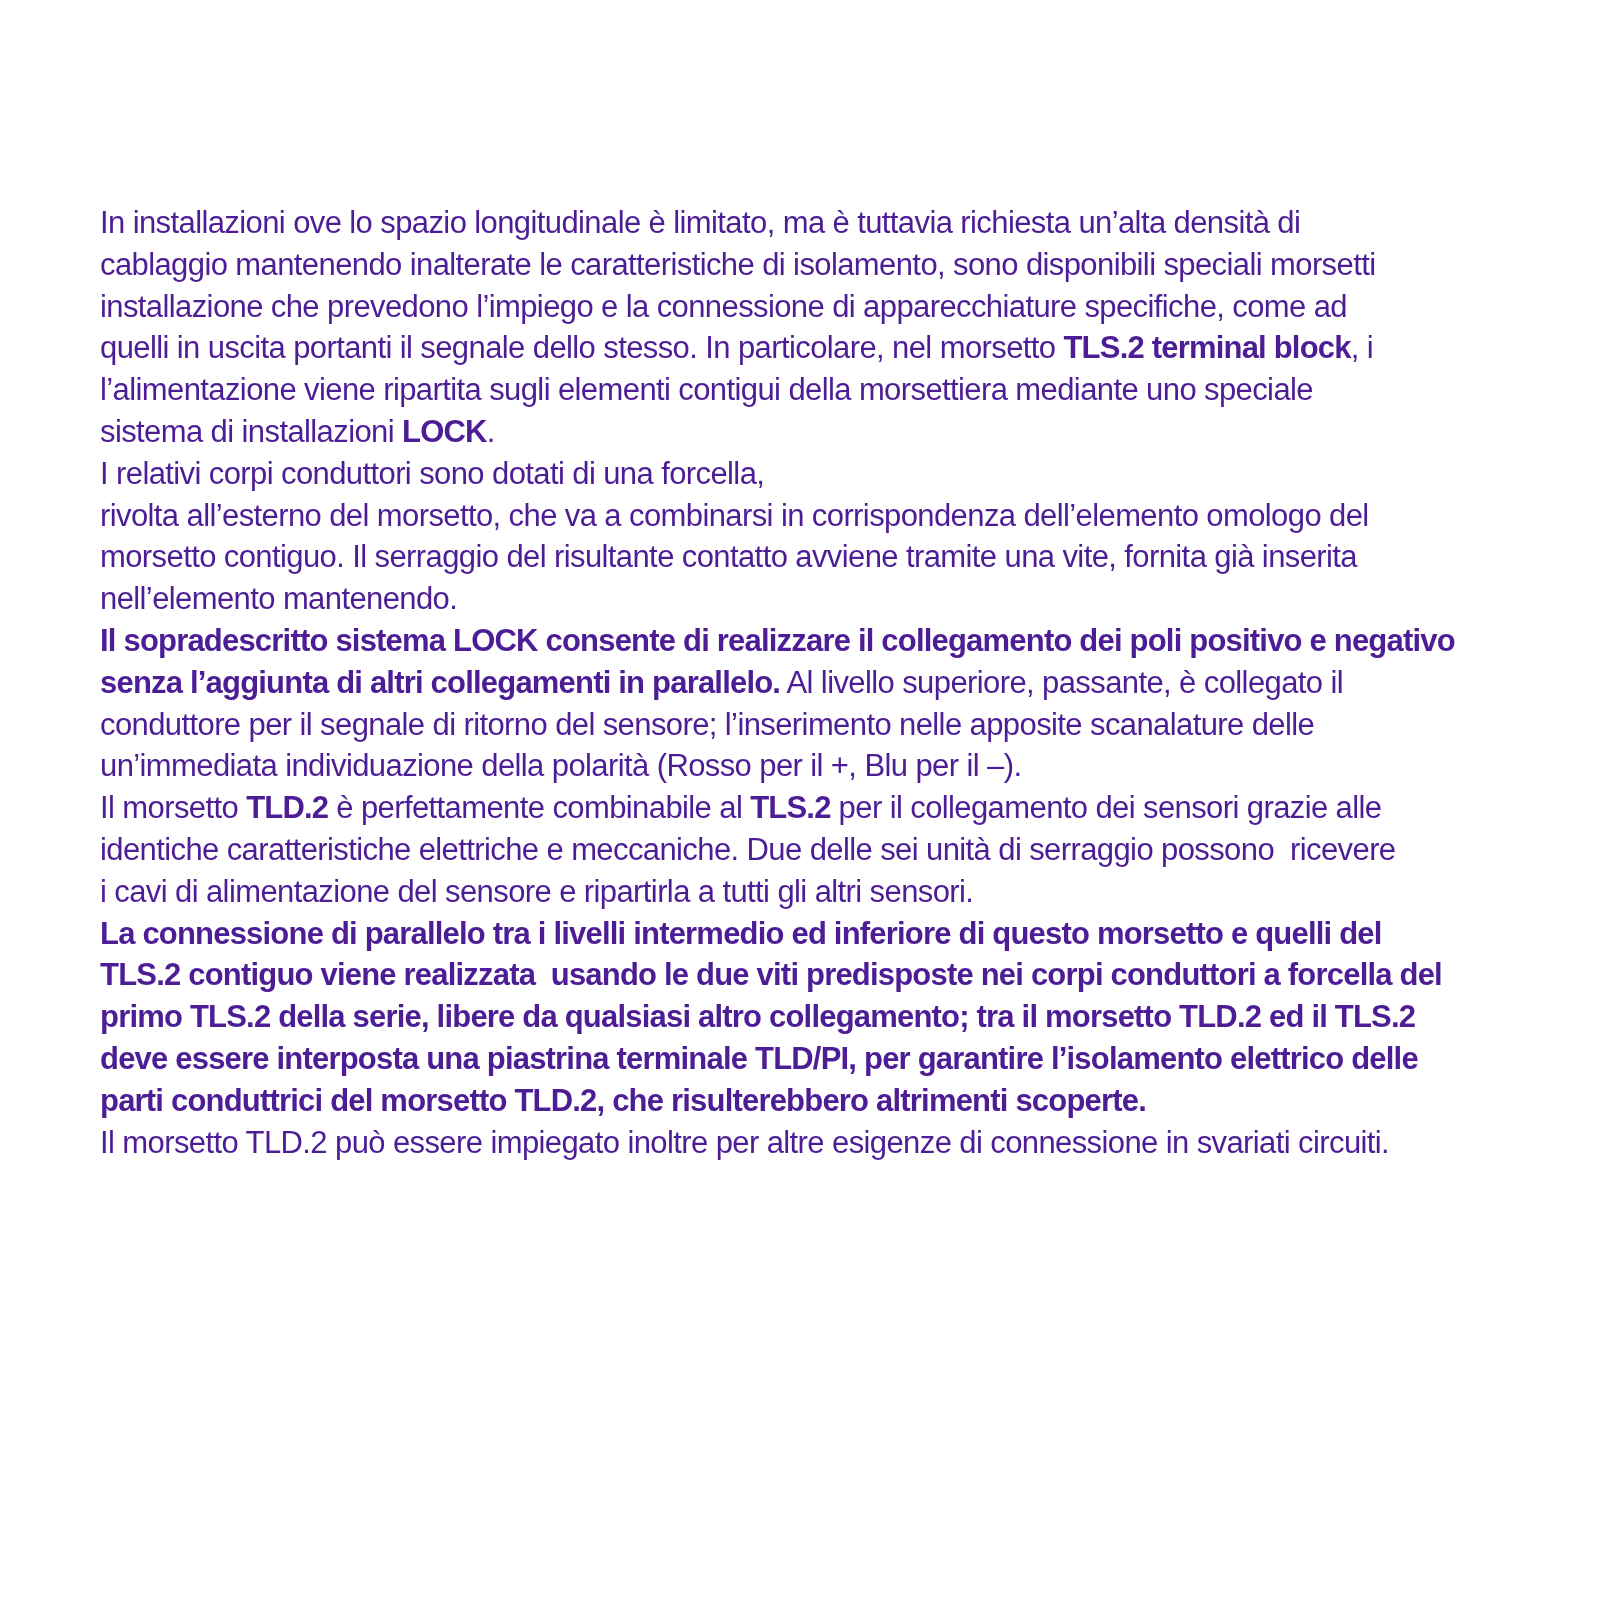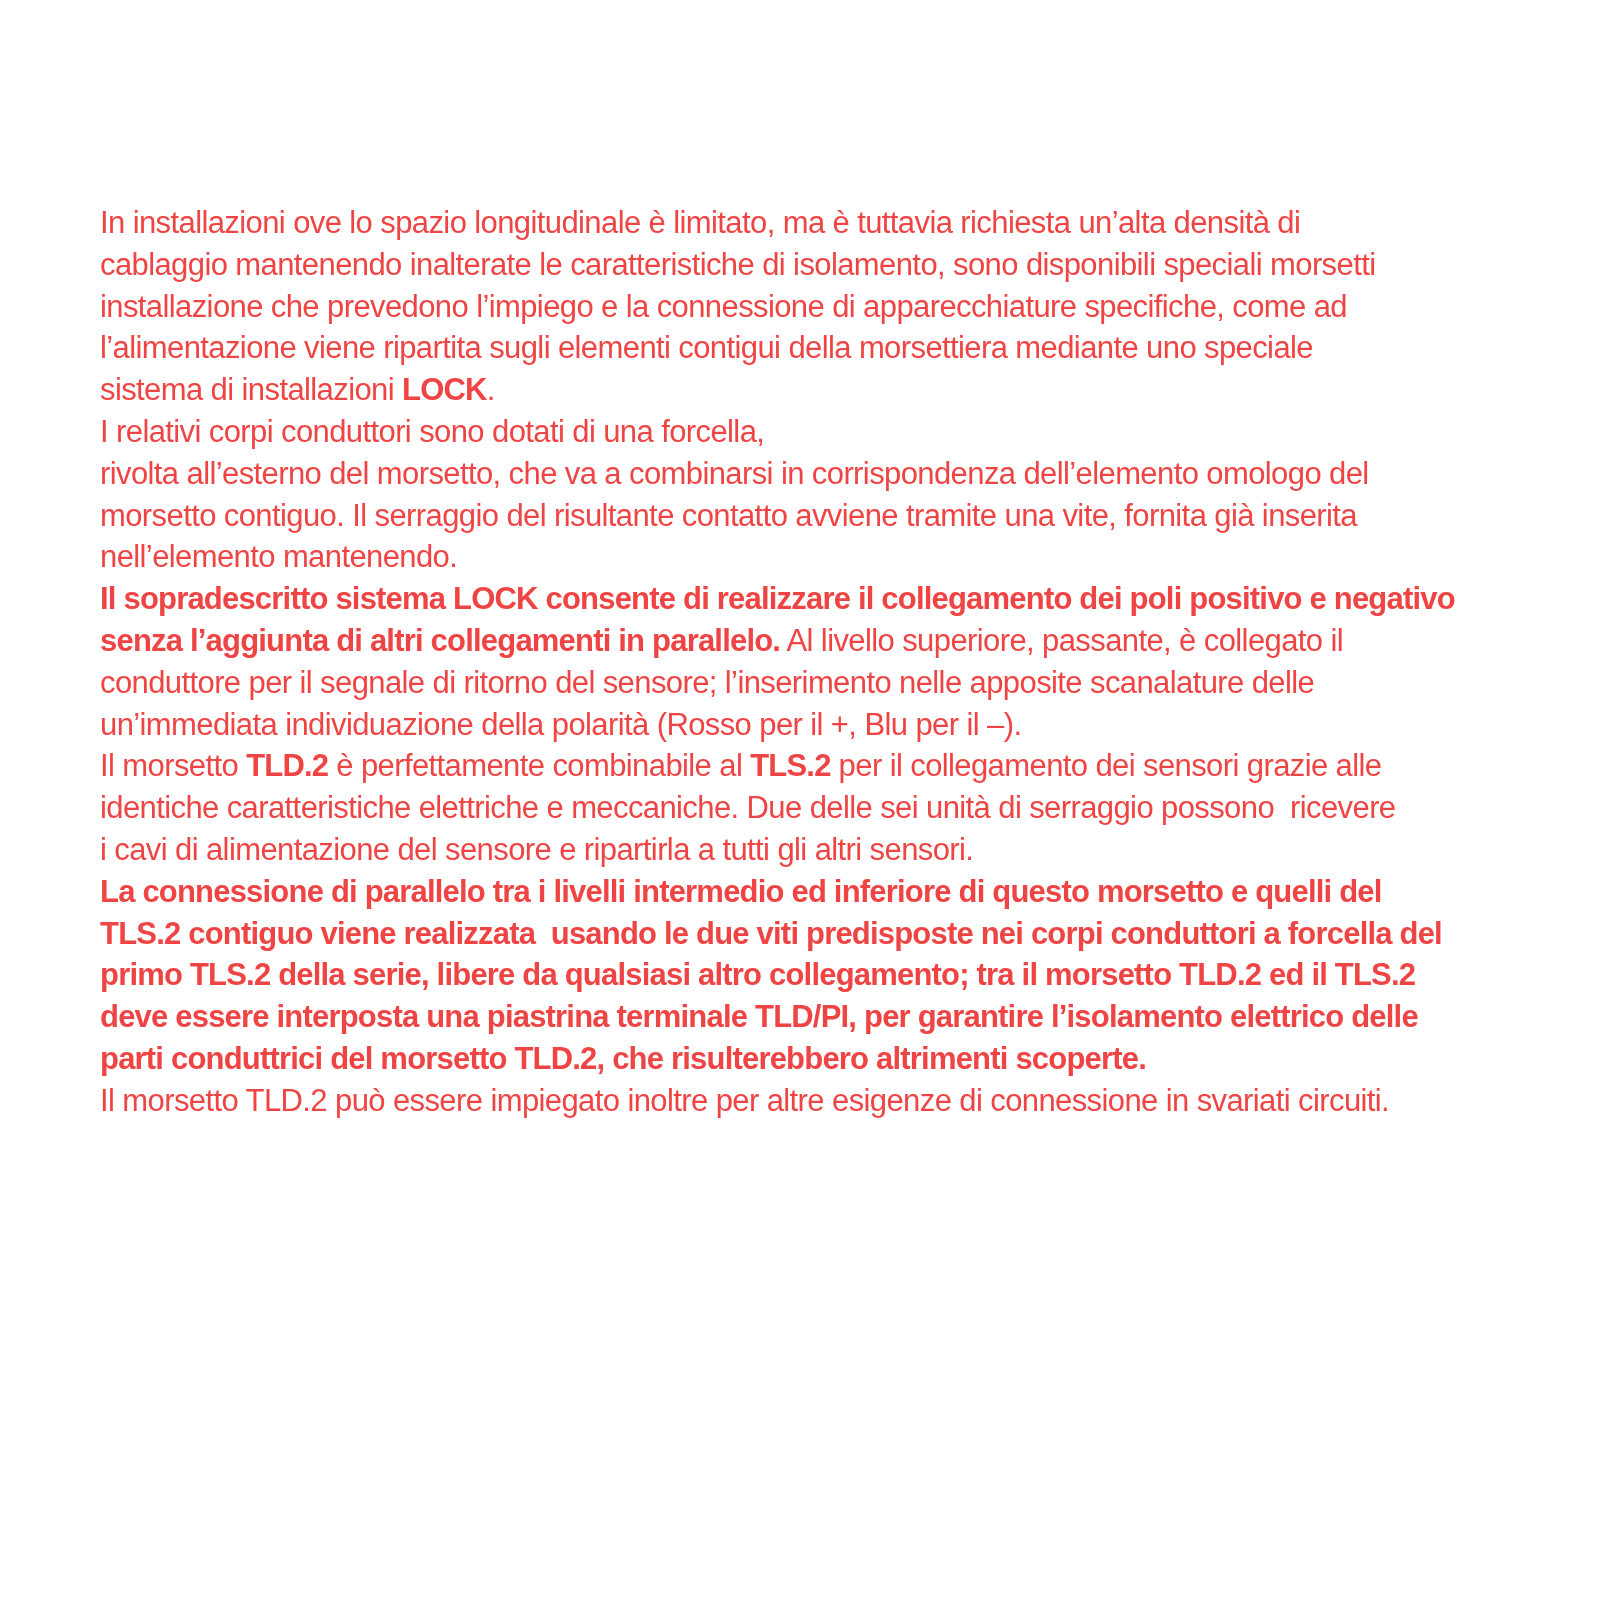--- a/index.html
+++ b/index.html
@@ -16,21 +16,21 @@
   }
   .page {
     position: absolute;
     inset: 0;
   }
   .text-block {
     position: absolute;
     left: 100px;
     top: 202px;
     width: 1420px;
-    color: #ef4444;
+    color: #4c1d95;
     font-size: 31px;
     line-height: 41.8px;
     font-weight: 300;
     letter-spacing: -0.6px;
   }
   .line {
     white-space: pre;   
     height: 41.8px;
   }
   .line span.b {
@@ -39,20 +39,21 @@
   }
 </style>
 </head>
 <body>
 
 <main class="page">
   <section class="text-block">
       <div class="line"><span>In installazioni ove lo spazio longitudinale è limitato, ma è tuttavia richiesta un’alta densità di</span></div>
       <div class="line"><span>cablaggio mantenendo inalterate le caratteristiche di isolamento, sono disponibili speciali morsetti</span></div>
       <div class="line"><span>installazione che prevedono l’impiego e la connessione di apparecchiature specifiche, come ad</span></div>
+      <div class="line"><span>quelli in uscita portanti il segnale dello stesso. In particolare, nel morsetto </span><span class="b">TLS.2 terminal block</span><span>, i</span></div>
       <div class="line"><span>l’alimentazione viene ripartita sugli elementi contigui della morsettiera mediante uno speciale</span></div>
       <div class="line"><span>sistema di installazioni </span><span class="b">LOCK</span><span>.</span></div>
       <div class="line"><span>I relativi corpi conduttori sono dotati di una forcella,</span></div>
       <div class="line"><span>rivolta all’esterno del morsetto, che va a combinarsi in corrispondenza dell’elemento omologo del</span></div>
       <div class="line"><span>morsetto contiguo. Il serraggio del risultante contatto avviene tramite una vite, fornita già inserita</span></div>
       <div class="line"><span>nell’elemento mantenendo.</span></div>
       <div class="line"><span class="b">Il sopradescritto sistema LOCK consente di realizzare il collegamento dei poli positivo e negativo</span></div>
       <div class="line"><span class="b">senza l’aggiunta di altri collegamenti in parallelo.</span><span> Al livello superiore, passante, è collegato il</span></div>
       <div class="line"><span>conduttore per il segnale di ritorno del sensore; l’inserimento nelle apposite scanalature delle</span></div>
       <div class="line"><span>un’immediata individuazione della polarità (Rosso per il +, Blu per il –).</span></div>

